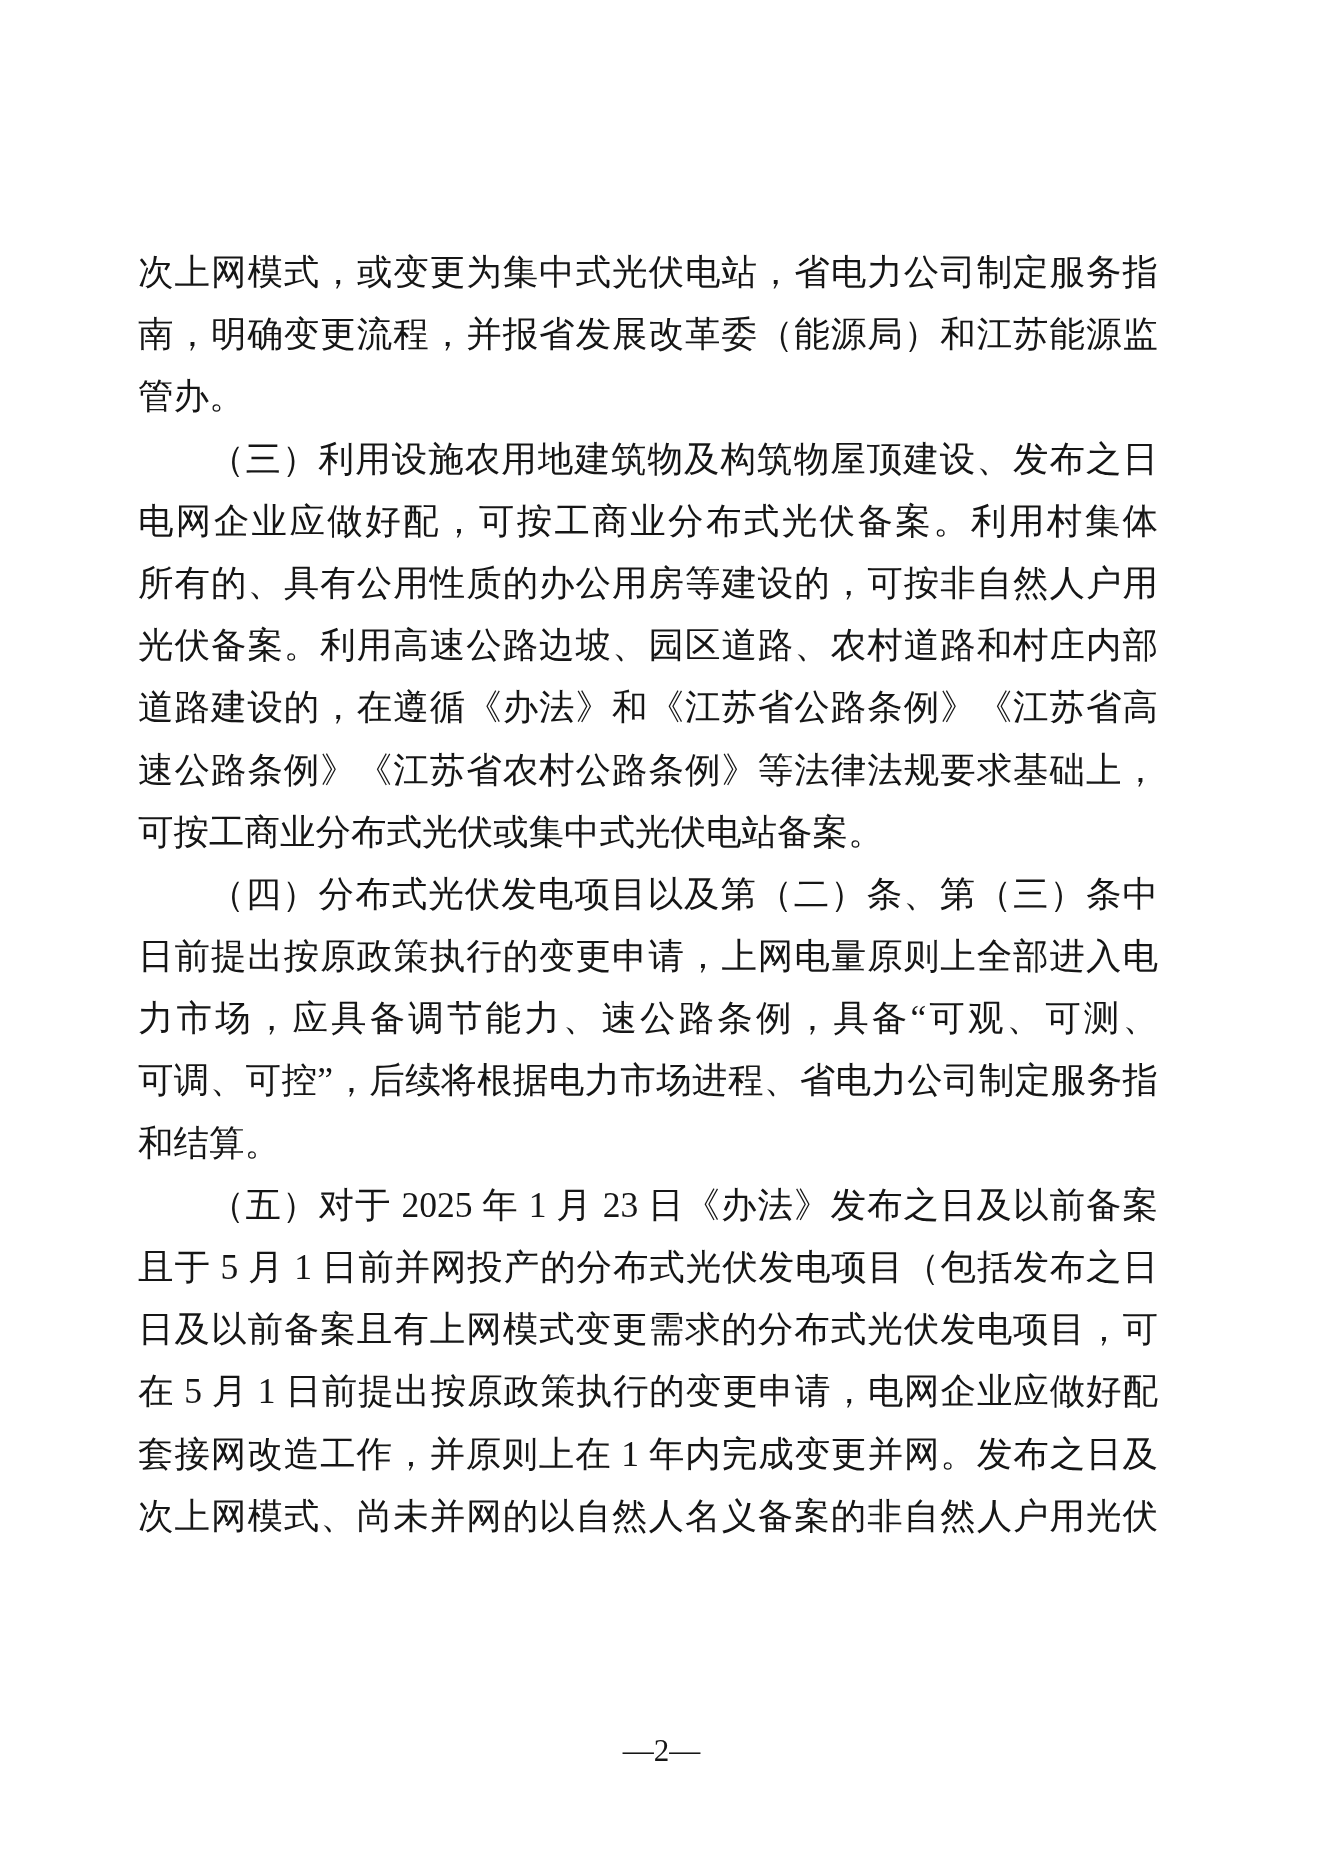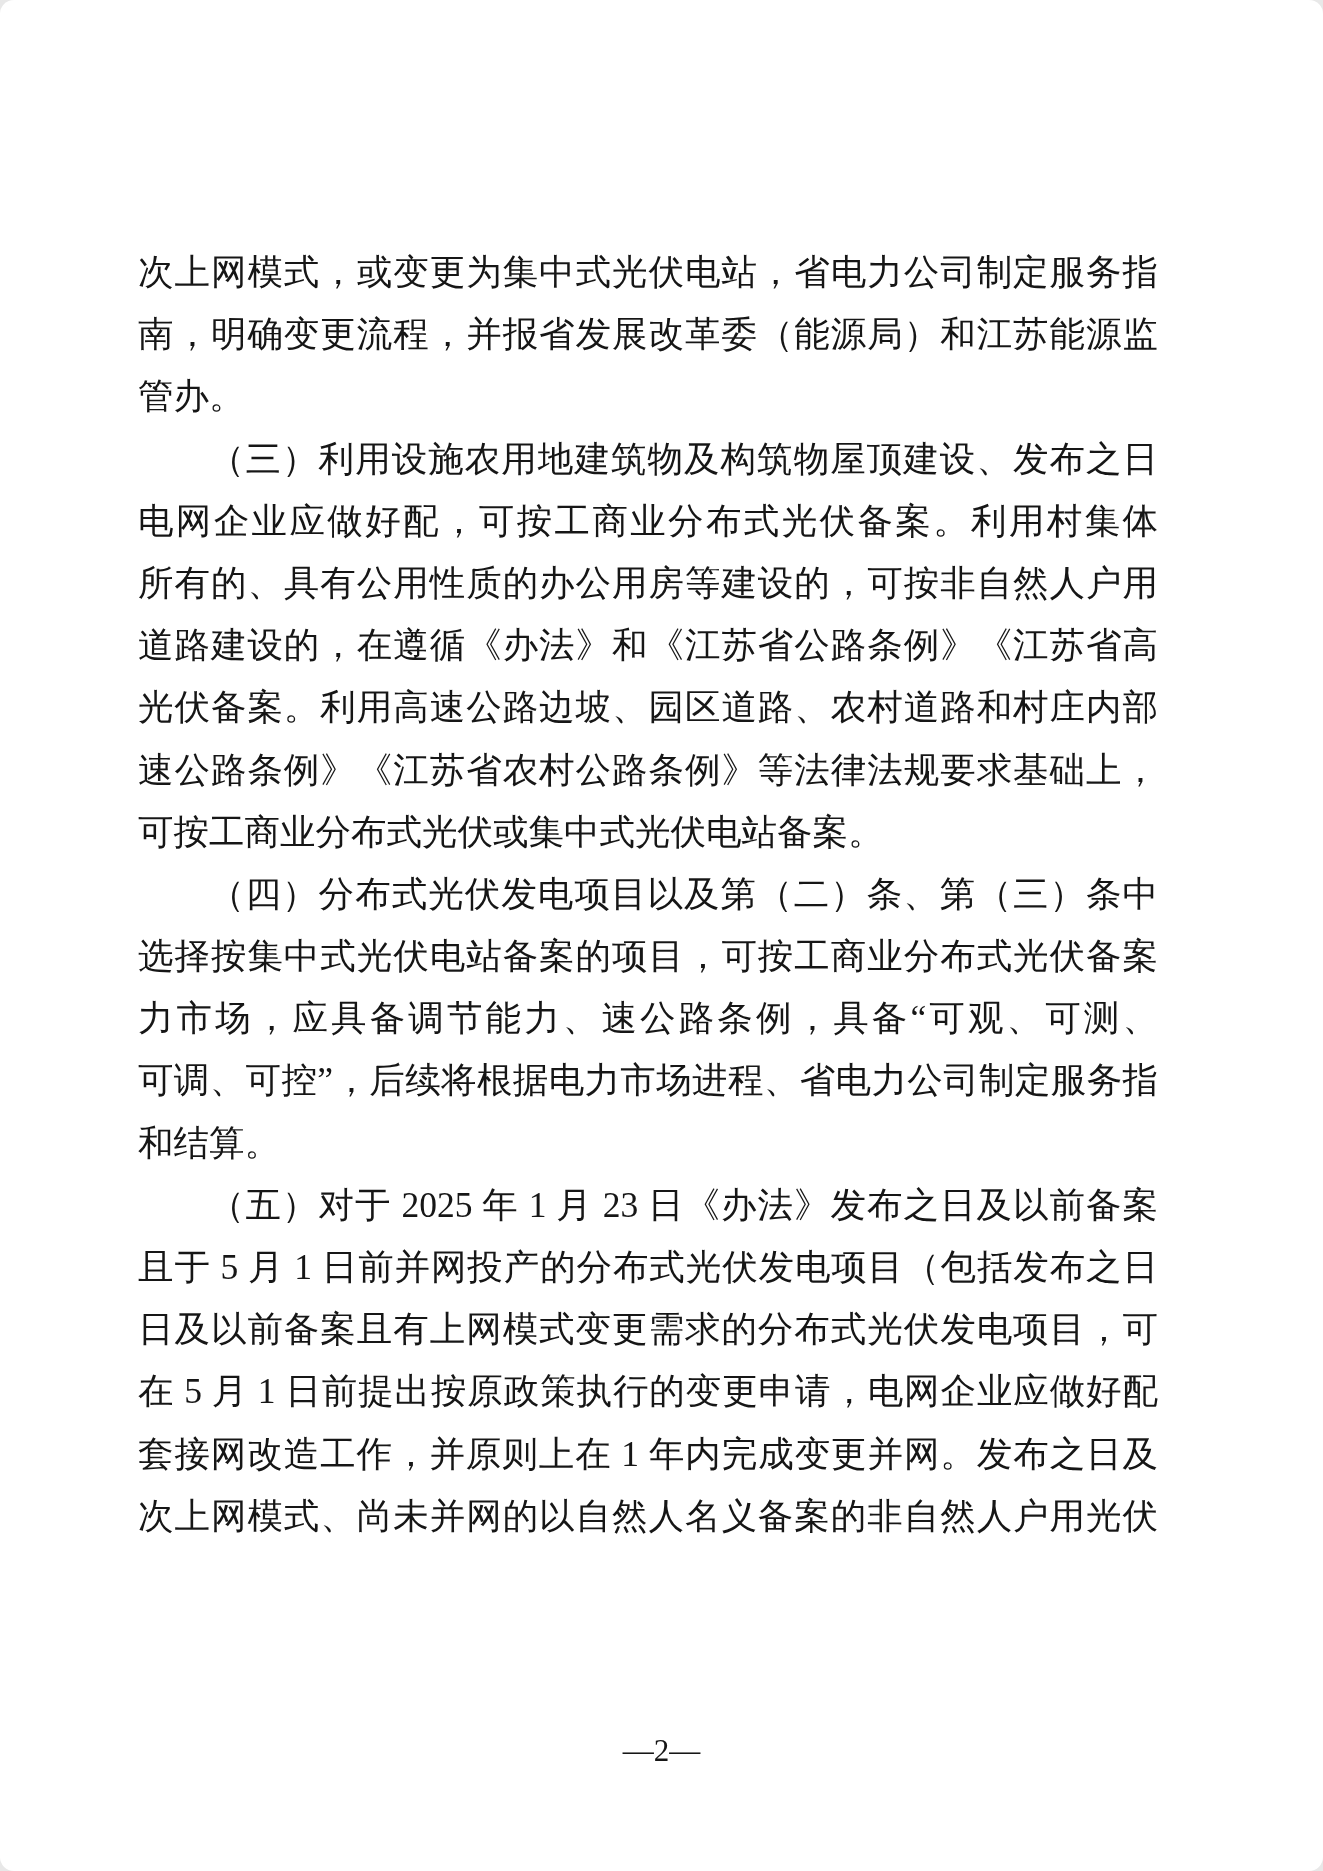--- a/index.html
+++ b/index.html
@@ -9,21 +9,20 @@
   }
   .page {
     position: relative;
     width: 1323px;
     height: 1871px;
     margin: 0 auto;
     background: #ffffff;
     overflow: hidden;
     font-family: "Liberation Serif", "DejaVu Serif", serif;
     color: #161616;
-    border-radius: 14px;
   }
   .doc-body {
     position: absolute;
     left: 138px;
     top: 241px;
     width: 1020px;
   }
   .line {
     height: 62.2px;
     line-height: 62.2px;
@@ -58,26 +57,26 @@
 <body>
 
 <div class="page" style="background: rgb(255, 255, 255); color: rgb(22, 22, 22);">
   <main class="doc-body" id="lines-container">
       <div class="line justify">次上网模式，或变更为集中式光伏电站，省电力公司制定服务指</div>
       <div class="line justify">南，明确变更流程，并报省发展改革委（能源局）和江苏能源监</div>
       <div class="line last">管办。</div>
       <div class="line justify indent">（三）利用设施农用地建筑物及构筑物屋顶建设、发布之日及</div>
       <div class="line justify">电网企业应做好配，可按工商业分布式光伏备案。利用村集体</div>
       <div class="line justify">所有的、具有公用性质的办公用房等建设的，可按非自然人户用</div>
+      <div class="line justify">光伏备案。利用高速公路边坡、园区道路、农村道路和村庄内部</div>
       <div class="line justify">道路建设的，在遵循《办法》和《江苏省公路条例》《江苏省高</div>
-      <div class="line justify">光伏备案。利用高速公路边坡、园区道路、农村道路和村庄内部</div>
       <div class="line justify">速公路条例》《江苏省农村公路条例》等法律法规要求基础上，</div>
       <div class="line last">可按工商业分布式光伏或集中式光伏电站备案。</div>
       <div class="line justify indent">（四）分布式光伏发电项目以及第（二）条、第（三）条中</div>
-      <div class="line justify">选择按集中式光伏电站备案的项目，可按工商业分布式光伏备案</div>
+      <div class="line justify">日前提出按原政策执行的变更申请，上网电量原则上全部进入电</div>
       <div class="line justify">力市场，应具备调节能力、速公路条例，具备“可观、可测、</div>
       <div class="line justify">可调、可控”，后续将根据电力市场进程、省电力公司制定服务指</div>
       <div class="line last">和结算。</div>
       <div class="line justify indent">（五）对于 2025 年 1 月 23 日《办法》发布之日及以前备案</div>
       <div class="line justify">且于 5 月 1 日前并网投产的分布式光伏发电项目（包括发布之日</div>
       <div class="line justify">日及以前备案且有上网模式变更需求的分布式光伏发电项目，可</div>
       <div class="line justify">在 5 月 1 日前提出按原政策执行的变更申请，电网企业应做好配</div>
       <div class="line justify">套接网改造工作，并原则上在 1 年内完成变更并网。发布之日及</div>
       <div class="line justify">次上网模式、尚未并网的以自然人名义备案的非自然人户用光伏项</div>
     </main>

